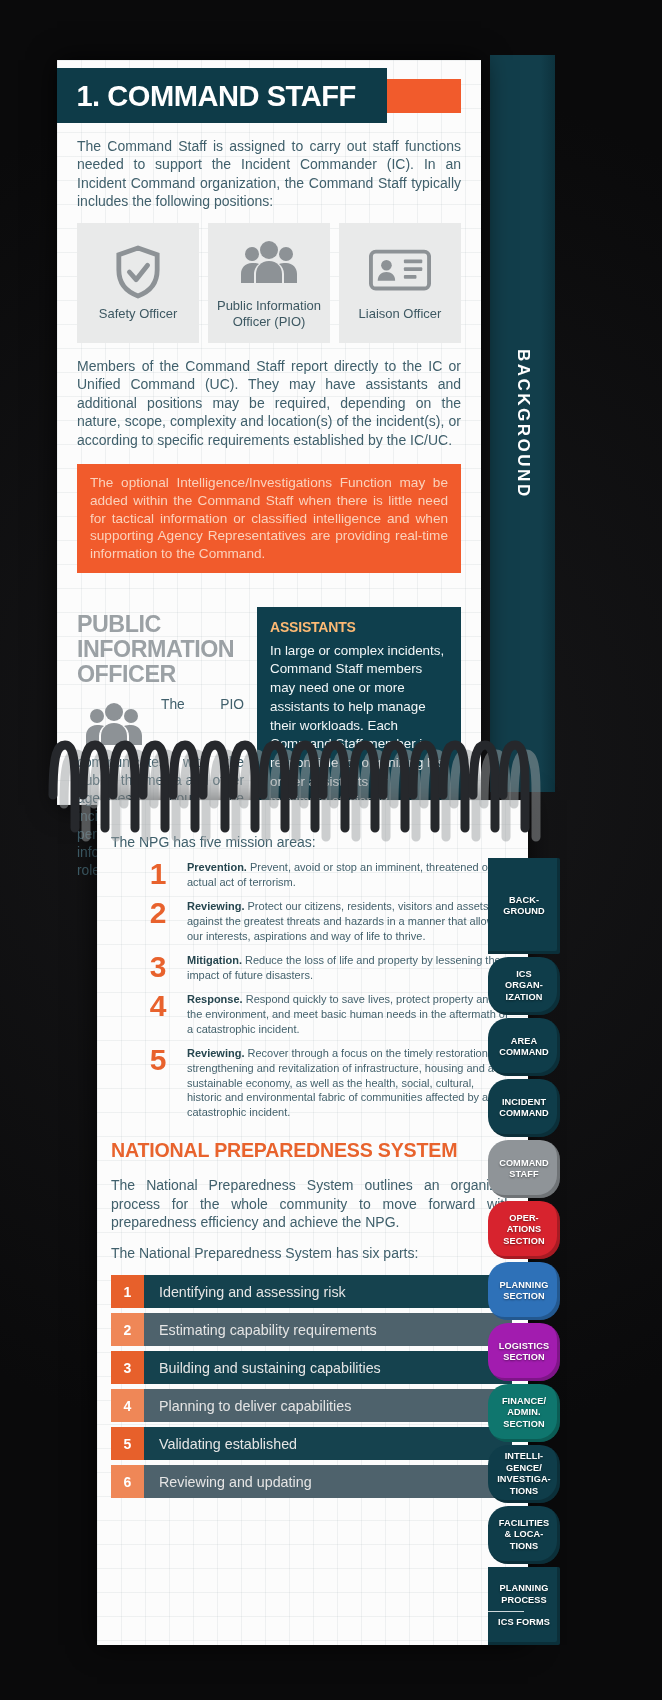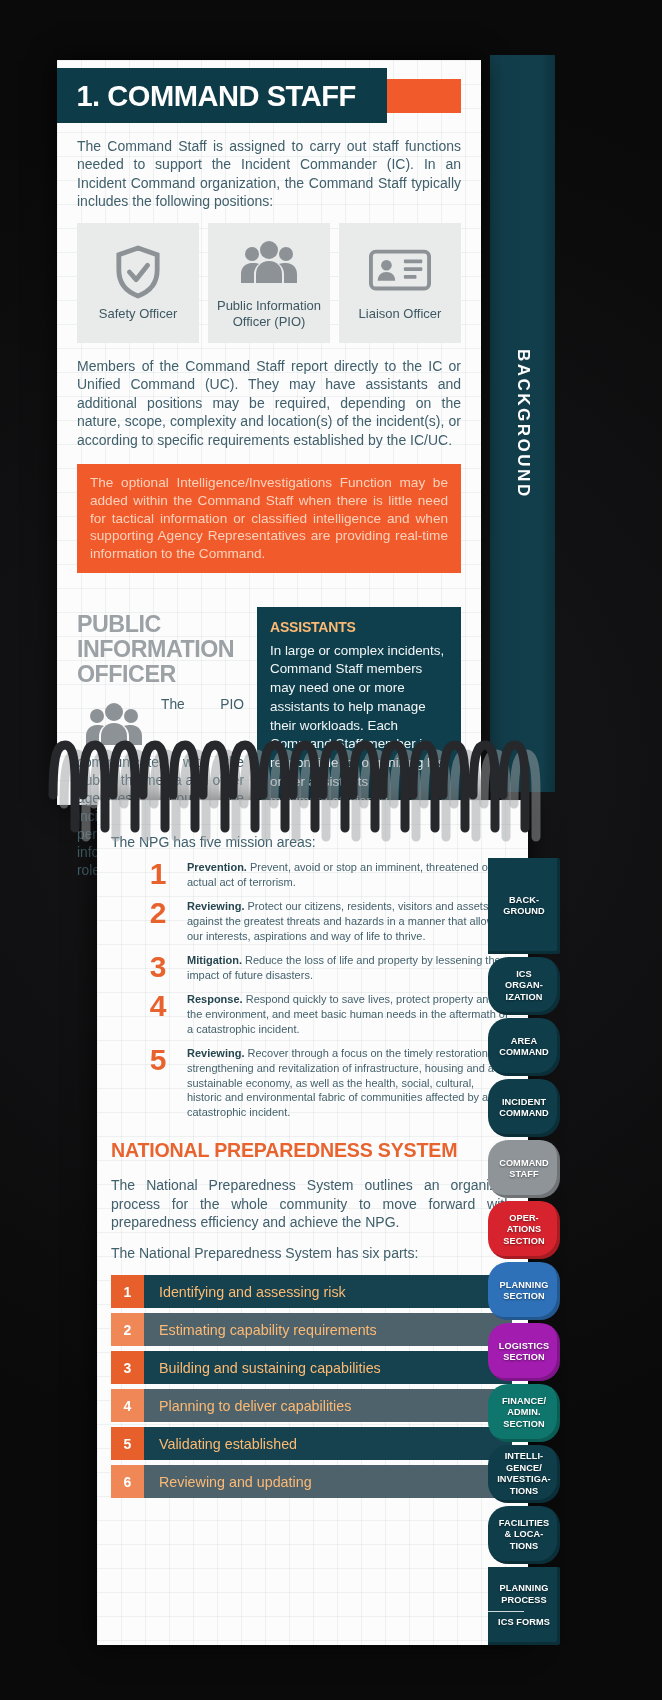--- a/index.html
+++ b/index.html
@@ -56,21 +56,21 @@
   .p2-content{padding:34px 16px 0 14px;}
   .npg-intro{font-size:14px;color:#40606c;margin:0;}
   .mission-item{display:flex;margin:10px 0 0 30px;}
   .mission-num{width:34px;flex:0 0 34px;font-size:30px;font-weight:bold;color:#e8622d;line-height:0.95;text-align:center;margin-right:12px;}
   .mission-text{font-size:11px;line-height:1.33;color:#44626d;}
   .mission-lead{font-weight:bold;color:#26464f;}
   .nps-heading{margin:20px 0 0 0;font-size:20px;font-weight:bold;color:#e8632d;letter-spacing:-0.2px;transform:scaleX(0.98);transform-origin:left top;}
   .parts-table{margin-top:13px;}
   .part-row{display:flex;height:33px;margin-bottom:5px;}
   .part-num{width:33px;flex:0 0 33px;color:#ffffff;font-weight:bold;font-size:14px;display:flex;align-items:center;justify-content:center;}
-  .part-label{flex:1;font-size:14.3px;color:#fdba74;display:flex;align-items:center;padding-left:15px;}
+  .part-label{flex:1;font-size:14.3px;color:#e5e5e5;display:flex;align-items:center;padding-left:15px;}
   .row-odd .part-num{background:#e7602b;}
   .row-even .part-num{background:#ef8757;}
   .row-odd .part-label{background:#15424e;}
   .row-even .part-label{background:#4e626c;}
   
   .tabs-col{position:absolute;left:488px;top:858px;width:57px;z-index:6;}
   .tab{
     width:72px;box-sizing:border-box;margin-bottom:3px;
     display:flex;flex-direction:column;justify-content:center;
     color:#ffffff;font-weight:bold;font-size:9.2px;text-align:center;line-height:1.25;

